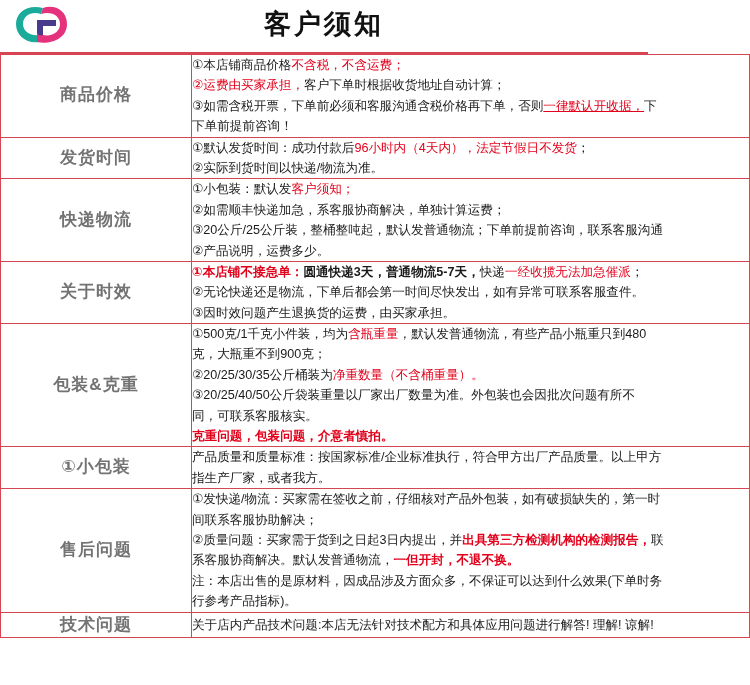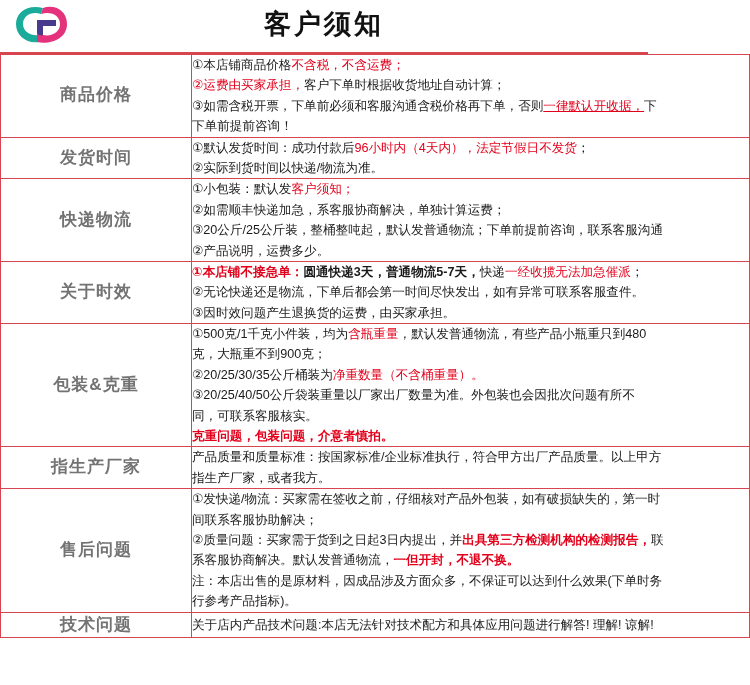--- a/index.html
+++ b/index.html
@@ -153,21 +153,21 @@
             <div class="line"><span>①500克/1千克小件装，均为</span><span class="red">含瓶重量</span><span>，默认发普通物流，有些产品小瓶重只到480</span></div>
             <div class="line"><span>克，大瓶重不到900克；</span></div>
             <div class="line"><span>②20/25/30/35公斤桶装为</span><span class="red">净重数量（不含桶重量）。</span></div>
             <div class="line"><span>③20/25/40/50公斤袋装重量以厂家出厂数量为准。外包装也会因批次问题有所不</span></div>
             <div class="line"><span>同，可联系客服核实。</span></div>
             <div class="line"><span class="red bold">克重问题，包装问题，介意者慎拍。</span></div>
           </td>
         </tr>
         <tr>
           <td class="label">
-            <div>指生产厂家</div>
+            <div>①小包装</div>
           </td>
           <td class="content">
             <div class="line"><span>产品质量和质量标准：按国家标准/企业标准执行，符合甲方出厂产品质量。以上甲方</span></div>
             <div class="line"><span>指生产厂家，或者我方。</span></div>
           </td>
         </tr>
         <tr>
           <td class="label">
             <div>售后问题</div>
           </td>

